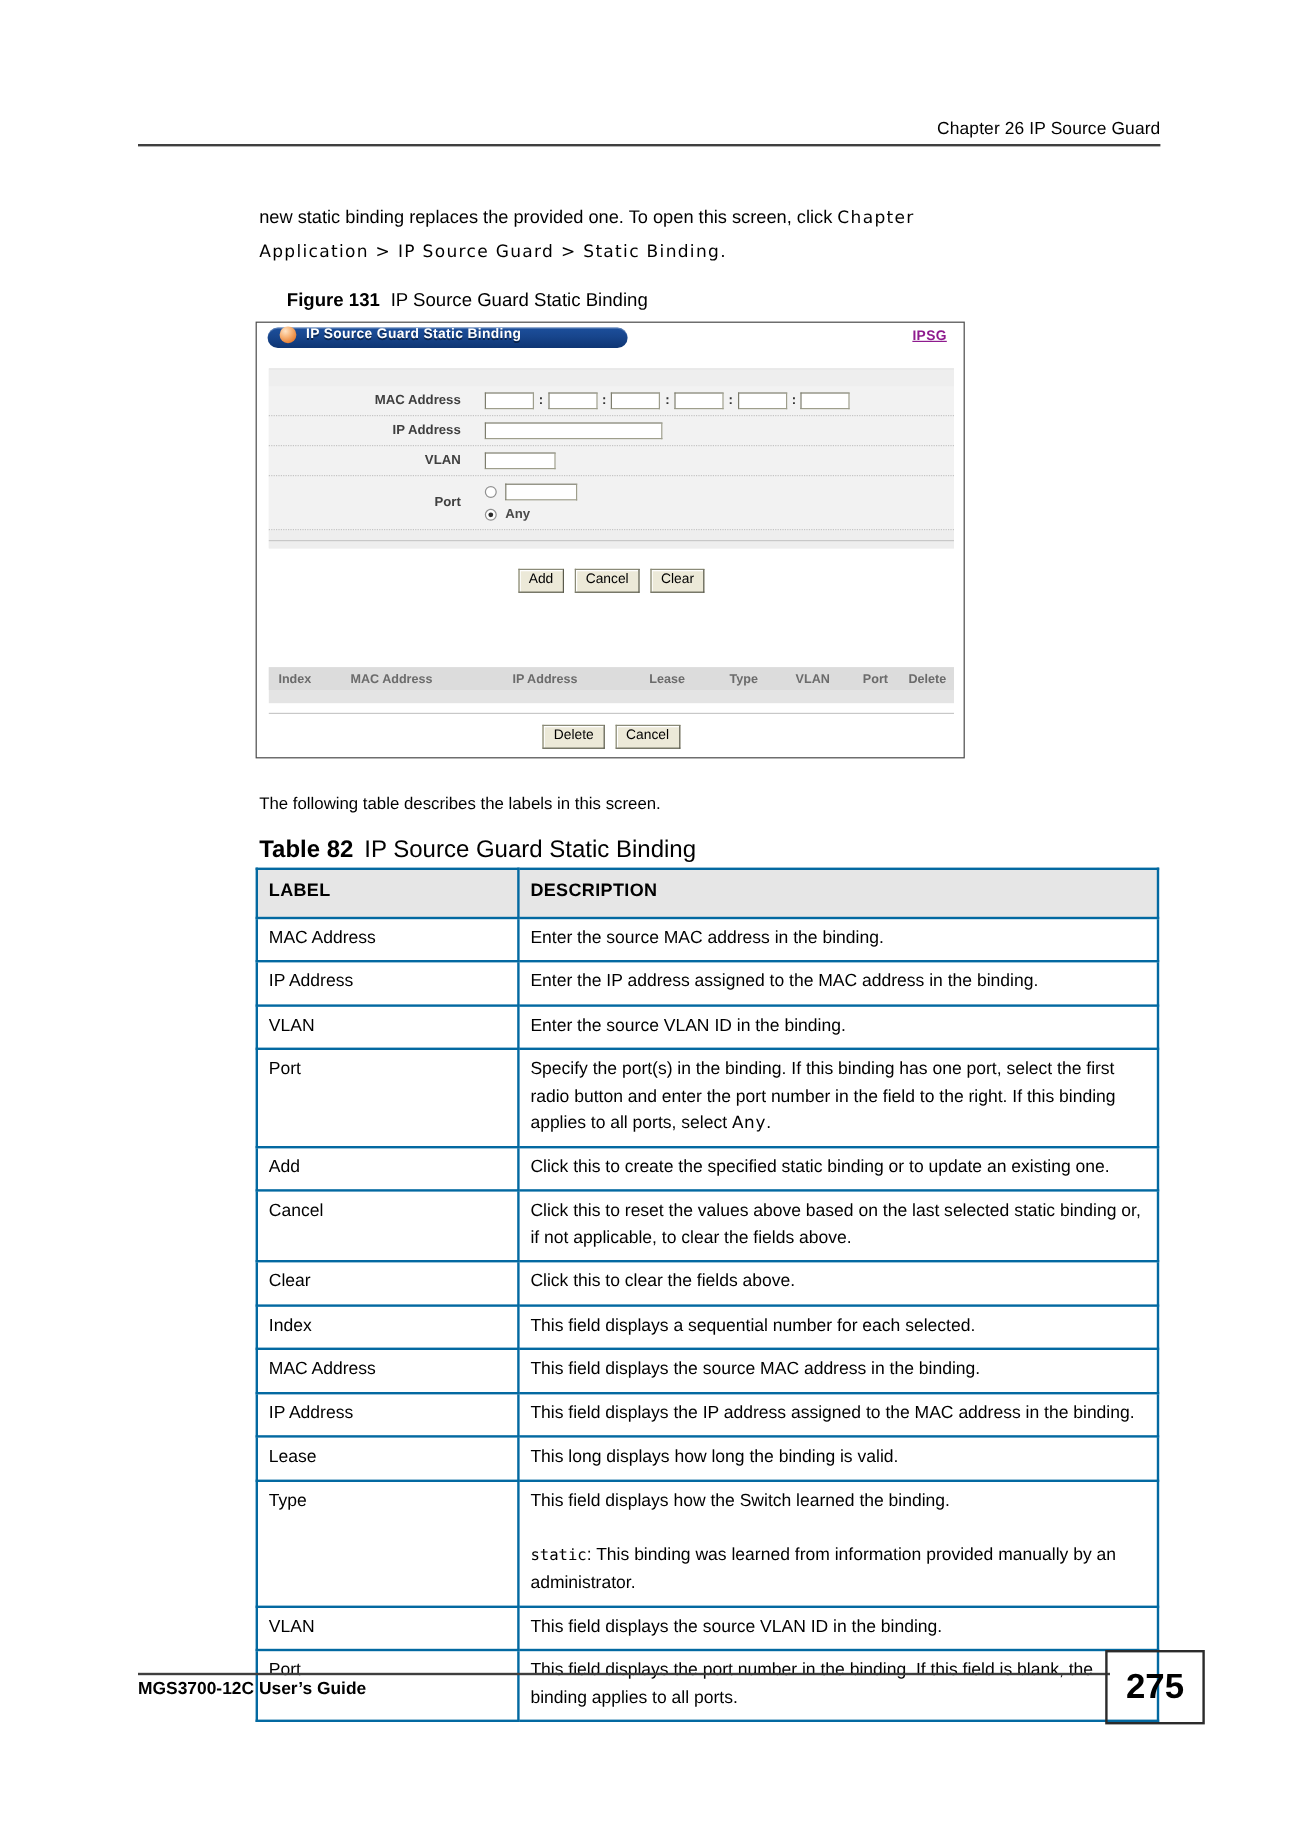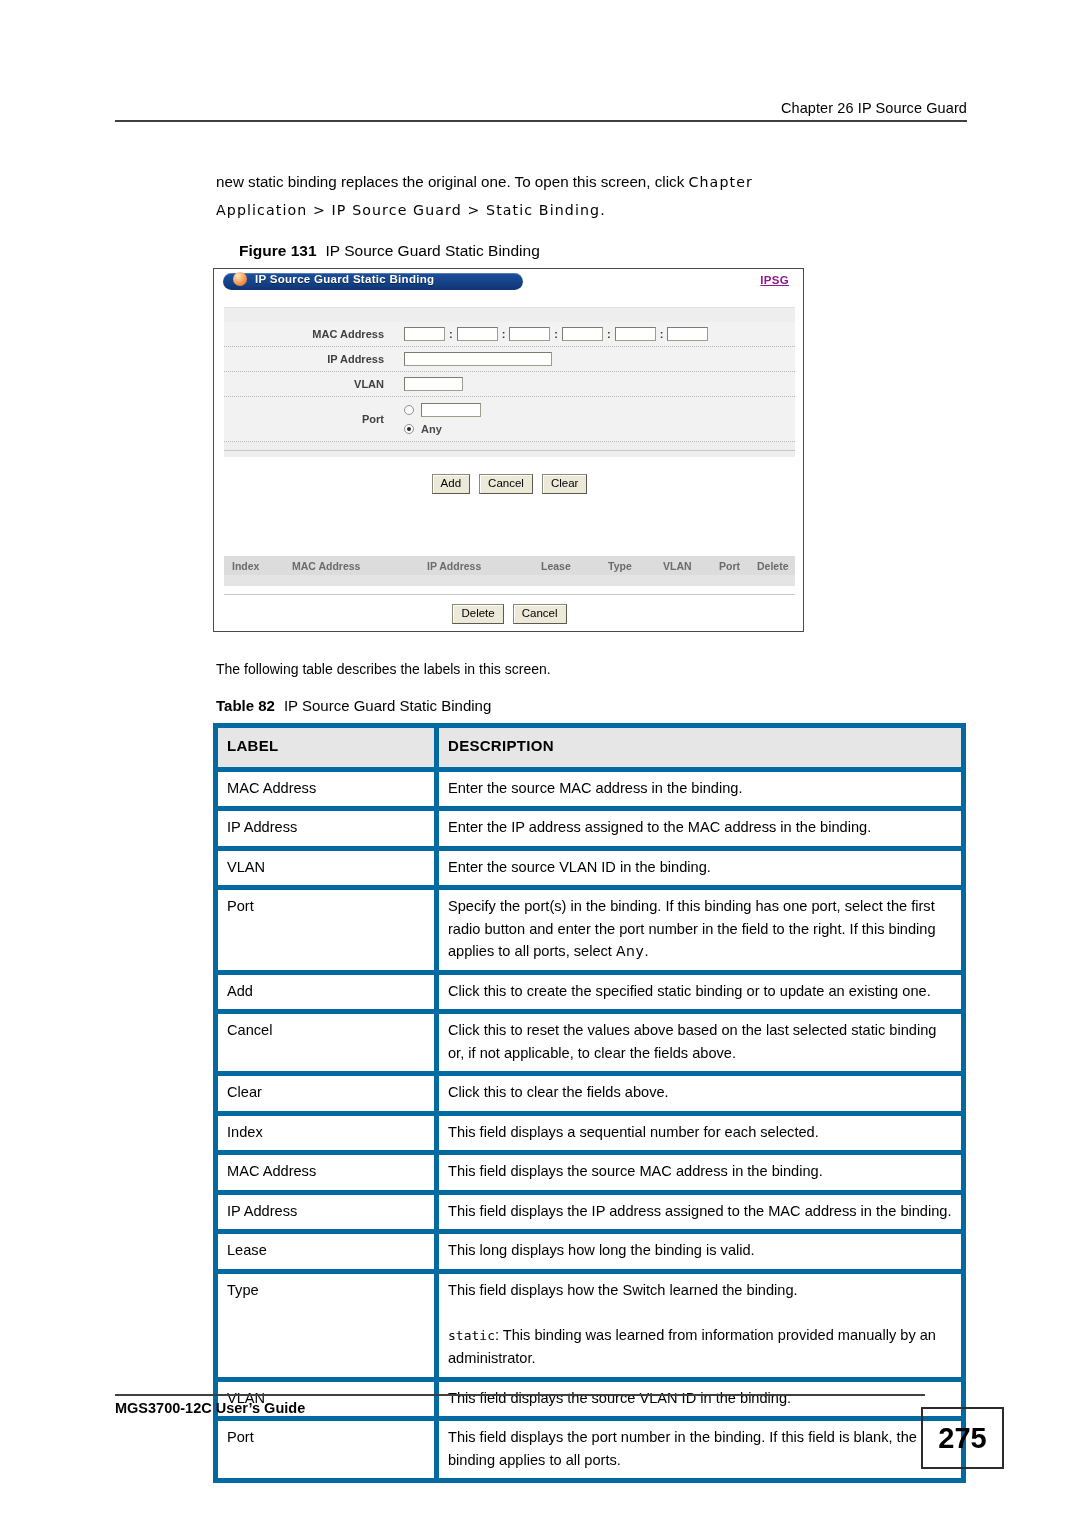--- a/index.html
+++ b/index.html
@@ -259,37 +259,37 @@
   .follow-para {
     position: absolute;
     left: 216px;
     top: 661px;
     font-size: 14px;
   }
   .table-caption {
     position: absolute;
     left: 216px;
     top: 697px;
-    font-size: 15px;
+    font-size: 20px;
   }
   .table-caption .tabnum { font-weight: bold; }
   .table-caption .tabtitle { padding-left: 9px; }
 
   
   .desc-table {
     position: absolute;
     left: 213px;
     top: 723px;
     width: 753px;
     border-collapse: collapse;
     table-layout: fixed;
     font-size: 14.6px;
   }
   .desc-table td, .desc-table th {
-    border: 5px solid #0369a1;
+    border: 2px solid #0369a1;
     vertical-align: top;
     padding: 5px 9px 7px 9px;
     line-height: 22.5px;
     text-align: left;
   }
   .desc-table thead th {
     background: #e6e6e6;
     font-weight: bold;
     font-size: 15px;
     letter-spacing: .3px;
@@ -328,33 +328,32 @@
     top: 1375px;
     width: 83px;
     height: 62px;
     border: 2px solid #2b2b2b;
     display: flex;
     align-items: center;
     justify-content: center;
     font-size: 29px;
     font-weight: bold;
     box-sizing: border-box;
-    margin-top: 32px;
   }
 </style>
 </head>
 <body>
 
 <div class="page-header">
   <div class="chapter-text">Chapter 26 IP Source Guard</div>
   <div class="rule"></div>
 </div>
 
 <div class="intro-para">
-  <span>new static binding replaces the original one. To open this screen, click </span><span class="mono-path">Chapter</span><br>
+  <span>new static binding replaces the provided one. To open this screen, click </span><span class="mono-path">Chapter</span><br>
   <span class="mono-path">Application &gt; IP Source Guard &gt; Static Binding</span><span class="mono-path">.</span>
 </div>
 
 <div class="figure-caption">
   <span class="fignum">Figure 131</span><span class="figtitle">IP Source Guard Static Binding</span>
 </div>
 
 <div class="screenshot">
 
   <div class="ss-titlebar">

